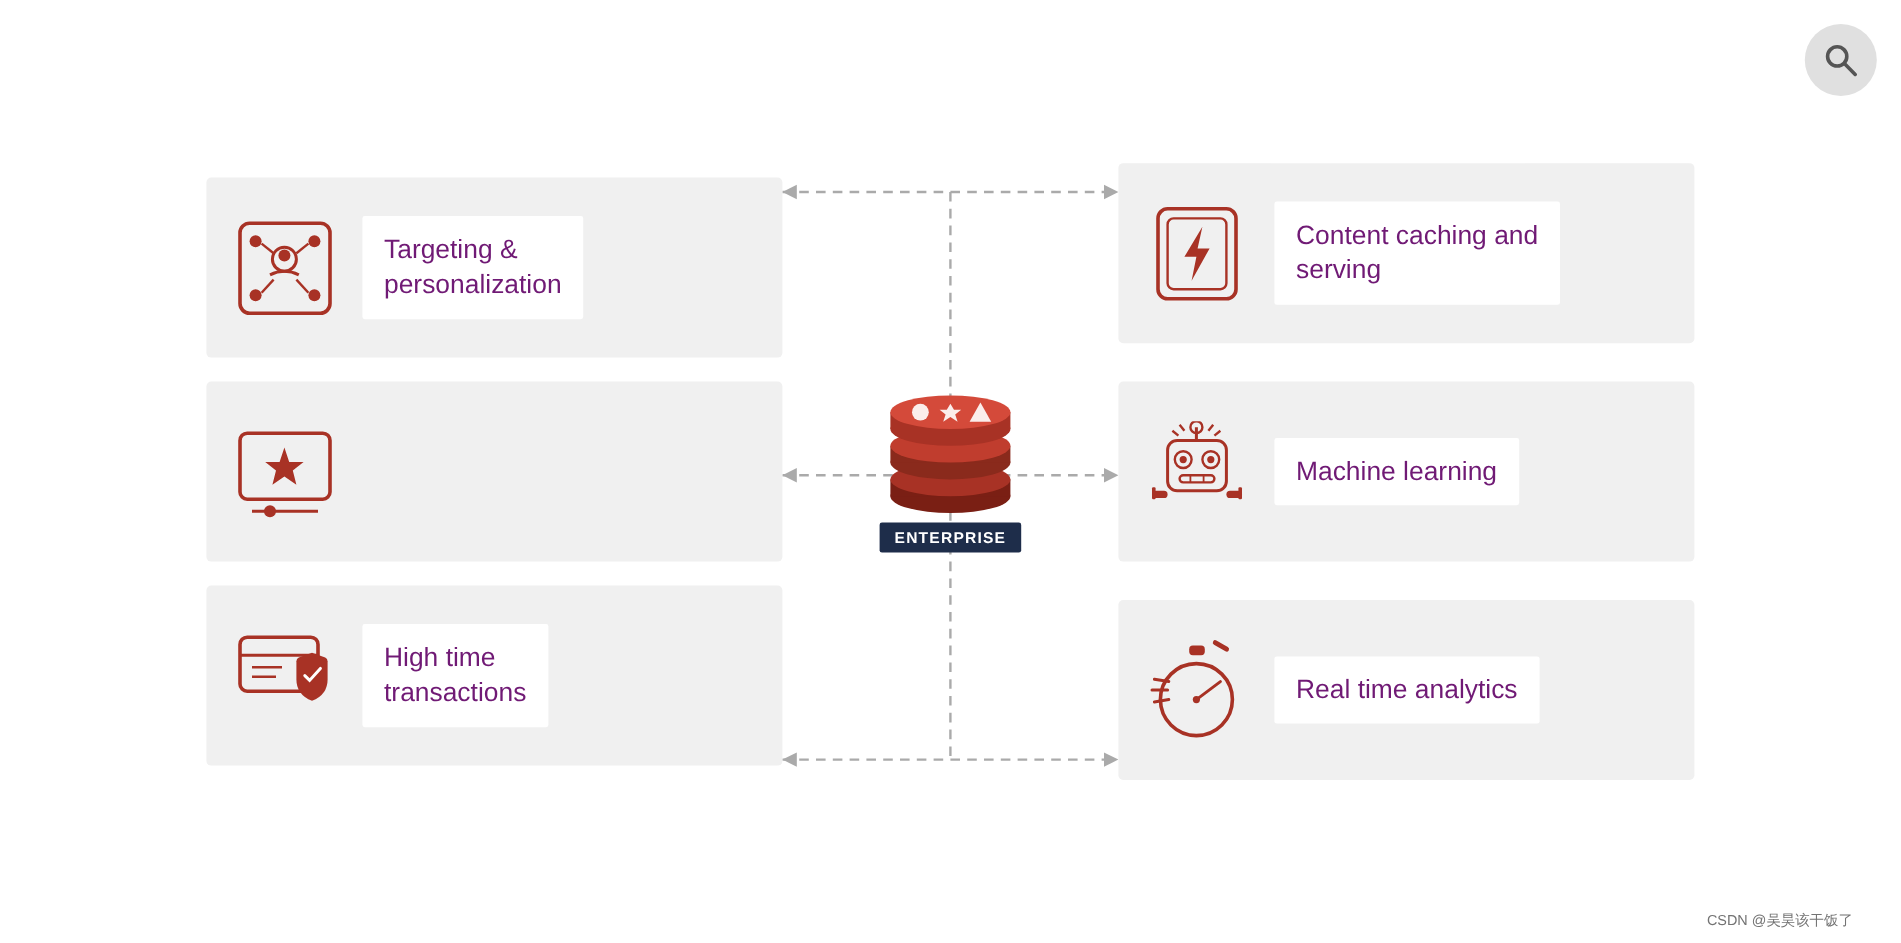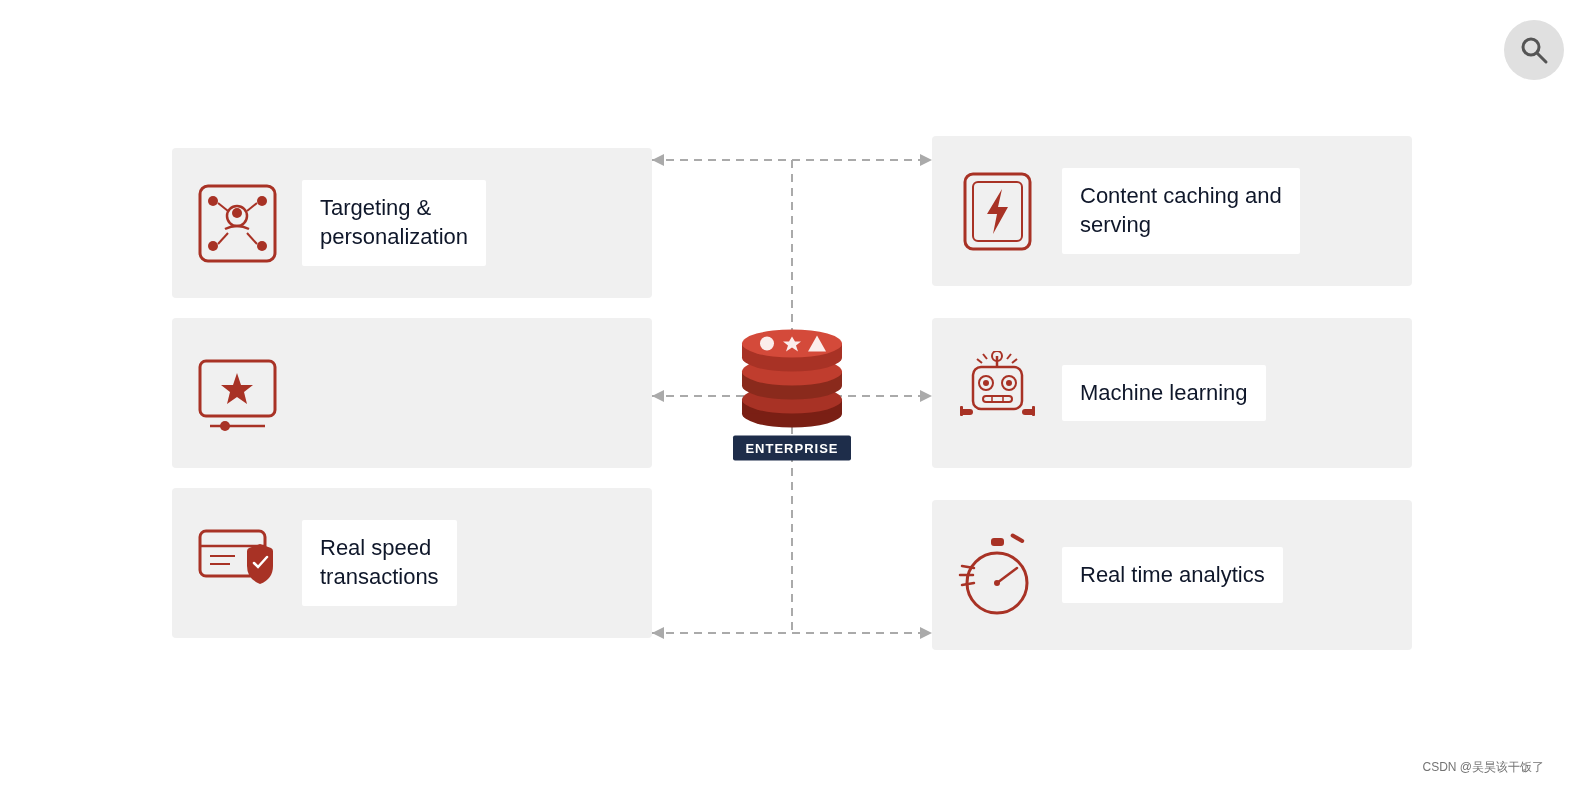--- a/index.html
+++ b/index.html
@@ -91,21 +91,21 @@
       align-items: center;
       justify-content: center;
     }
 
     
     .card-label {
       background: #fff;
       padding: 14px 18px;
       border-radius: 2px;
       font-size: 22px;
-      color: #0f172a;
+      color: #701a75;
       line-height: 1.3;
     }
 
     
     .dashed-lines {
       position: absolute;
       top: 0;
       left: 0;
       width: 100%;
       height: 100%;
@@ -212,21 +212,21 @@
 
             <line x1="5" y1="25" x2="70" y2="25" stroke="#a83225" stroke-width="2.5"></line>
             <line x1="15" y1="35" x2="40" y2="35" stroke="#a83225" stroke-width="2"></line>
             <line x1="15" y1="43" x2="35" y2="43" stroke="#a83225" stroke-width="2"></line>
 
             <path d="M52 45 L52 30 Q52 28 54 27 L65 23 L76 27 Q78 28 78 30 L78 45 Q78 58 65 63 Q52 58 52 45Z" fill="#a83225"></path>
             <path d="M59 42 L63 46 L72 36" stroke="#fff" stroke-width="2.5" stroke-linecap="round" fill="none"></path>
           </svg>
         </div>
         <div class="card-label">
-          <span style="white-space:pre-line">Real speed
+          <span style="white-space:pre-line">High time
 transactions</span>
         </div>
       </div>
     </div>
 
     <div class="center-section">
       <svg class="dashed-lines" viewBox="0 0 280 700" preserveAspectRatio="none">
 
         <line x1="0" y1="117" x2="140" y2="117" stroke="#aaa" stroke-width="2" stroke-dasharray="8,6"></line>
 

